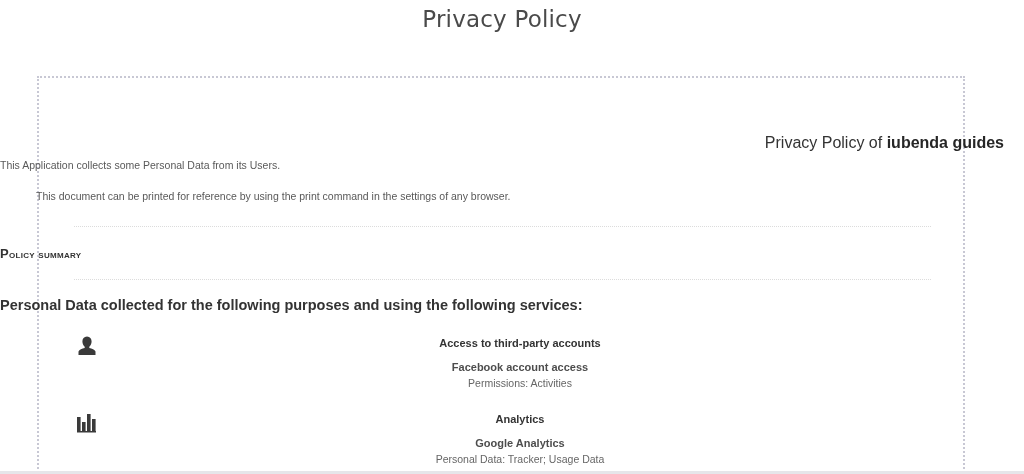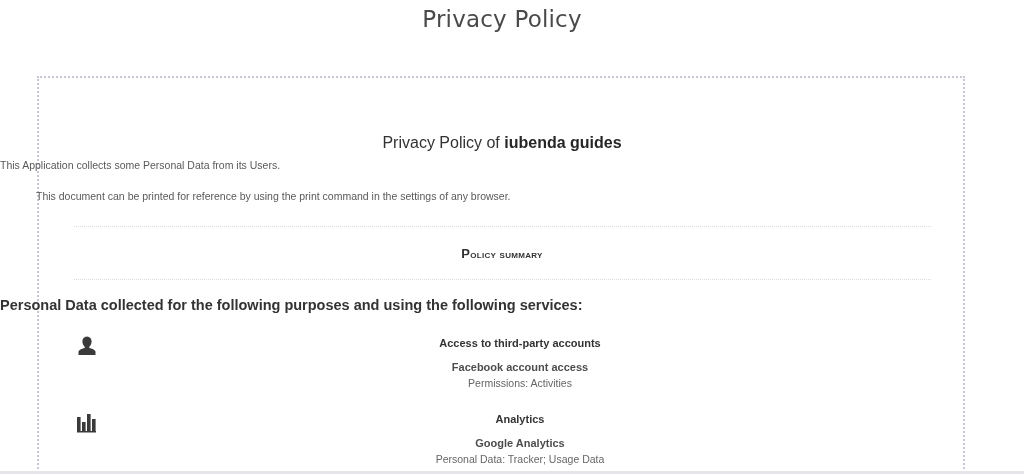--- a/index.html
+++ b/index.html
@@ -35,21 +35,21 @@
       height: 420px;
       border: 2px dotted #c8c8d4;
       border-bottom: none;
       box-sizing: border-box;
     }
     .intro-heading {
       position: absolute;
       left: 0;
       top: 134px;
       width: 1004px;
-      text-align: center;
+      text-align: right;
       font-size: 16px;
       color: #333;
     }
     .intro-heading b { font-weight: bold; color: #262626; }
     .intro-line {
       position: absolute;
       left: 0;
       width: 1004px;
       text-align: left;
       font-size: 10.5px;
@@ -60,21 +60,21 @@
       left: 74px;
       width: 857px;
       height: 0;
       border-top: 1px dotted #dcdcdc;
     }
     .summary-heading {
       position: absolute;
       left: 0;
       top: 246px;
       width: 1004px;
-      text-align: center;
+      text-align: left;
       font-size: 11px;
       font-weight: bold;
       font-variant: small-caps;
       color: #333;
       letter-spacing: 0.3px;
     }
     .summary-heading .cap { font-size: 13px; }
     .purposes-heading {
       position: absolute;
       left: 0;

